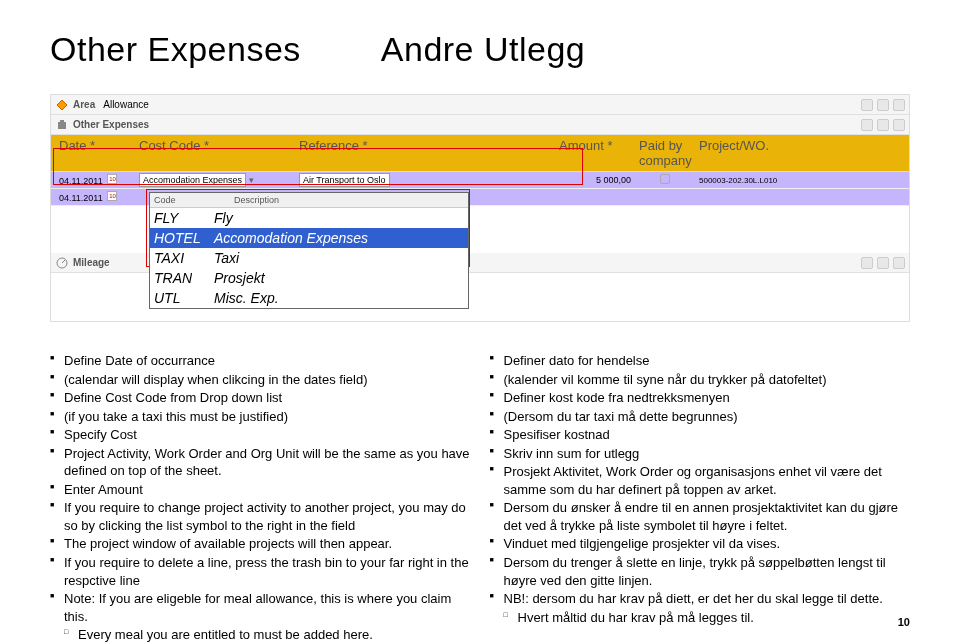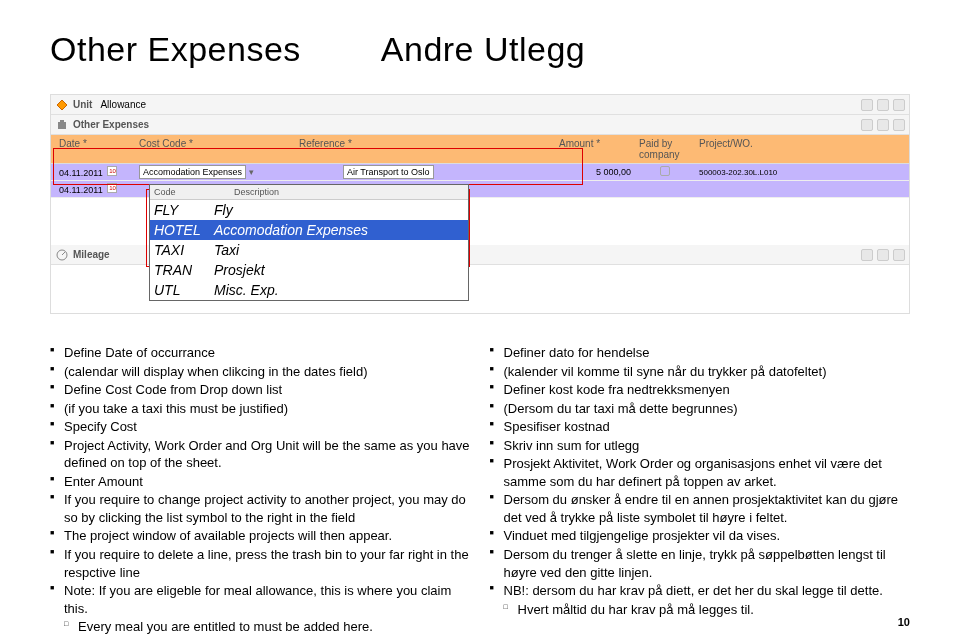--- a/index.html
+++ b/index.html
@@ -5,33 +5,33 @@
   * { box-sizing: border-box; margin: 0; padding: 0; }
   body { font-family: Arial, sans-serif; width: 960px; height: 643px; background: #fff; padding: 30px 50px; color: #000; }
   .title-row { display: flex; gap: 80px; margin-bottom: 25px; }
   .title { font-size: 34px; font-weight: 400; letter-spacing: 0.5px; }
   .app-box { border: 1px solid #ddd; font-size: 10px; margin-bottom: 30px; }
   .app-row { display: flex; align-items: center; border-bottom: 1px solid #e0e0e0; min-height: 20px; padding: 2px 4px; background: #f5f5f5; }
   .app-icon { width: 14px; height: 14px; margin-right: 4px; display: inline-flex; align-items: center; justify-content: center; }
   .app-label { font-weight: bold; color: #555; }
   .right-icons { margin-left: auto; display: flex; gap: 4px; }
   .tiny-icon { width: 12px; height: 12px; background: #e8e8e8; border: 1px solid #ccc; border-radius: 2px; }
-  .col-headers { display: flex; background: #fdba74; border-bottom: 1px solid #ddd; font-size: 10px; padding: 3px 4px; color: #555; }
+  .col-headers { display: flex; background: #eab308; border-bottom: 1px solid #ddd; font-size: 13px; padding: 3px 4px; color: #555; }
   .col { padding: 0 4px; }
   .c-date { width: 80px; }
   .c-cost { width: 160px; }
   .c-ref { width: 260px; }
   .c-amt { width: 80px; }
   .c-paid { width: 60px; }
   .c-proj { width: 100px; }
   .data-row { display: flex; align-items: center; background: #c4b5fd; padding: 2px 4px; font-size: 9px; border-bottom: 1px solid #eee; }
   .cal-icon { display: inline-block; width: 10px; height: 10px; background: #fff; border: 1px solid #aaa; margin-left: 2px; position: relative; }
   .cal-icon::before { content: "10"; font-size: 6px; position: absolute; top: 1px; left: 1px; color: #c00; }
   .input { border: 1px solid #999; padding: 1px 3px; background: #fff; height: 14px; font-size: 9px; }
-  .input.ref { width: 250px; margin-left: 44px; }
+  .input.ref { width: 250px; }
   .input.cost { width: 140px; }
   .dropdown-panel { border: 1px solid #666; background: #fff; width: 320px; margin-left: 98px; position: relative; z-index: 2; }
   .dd-header { display: flex; background: #f0f0f0; font-size: 9px; padding: 2px 4px; border-bottom: 1px solid #ccc; color: #555; gap: 20px; }
   .dd-code { width: 60px; }
   .dd-row { display: flex; font-size: 14px; padding: 2px 4px; font-style: italic; }
   .dd-row.sel { background: #3060d0; color: #fff; }
   .redbox { position: absolute; border: 1.5px solid #d00; pointer-events: none; }
   .columns { display: flex; gap: 19px; font-size: 13px; line-height: 1.35; }
   .bullet-col { flex: 1; }
   .bullet-col ul { list-style: none; }
@@ -52,21 +52,21 @@
 </div>
 
 <div class="app-wrap">
 <div class="app-box">
   <div class="app-row">
     <span class="app-icon">
           <svg width="12" height="12">
             <polygon points="6,1 11,6 6,11 1,6" fill="#f90" stroke="#c60"></polygon>
           </svg>
         </span>
-    <span class="app-label">Unit</span>
+    <span class="app-label">Area</span>
     <span style="margin-left:8px">Allowance</span>
     <div class="right-icons">
       <span class="tiny-icon"></span>
       <span class="tiny-icon"></span>
       <span class="tiny-icon"></span>
     </div>
   </div>
   <div class="app-row">
     <span class="app-icon">
           <svg width="12" height="12">

